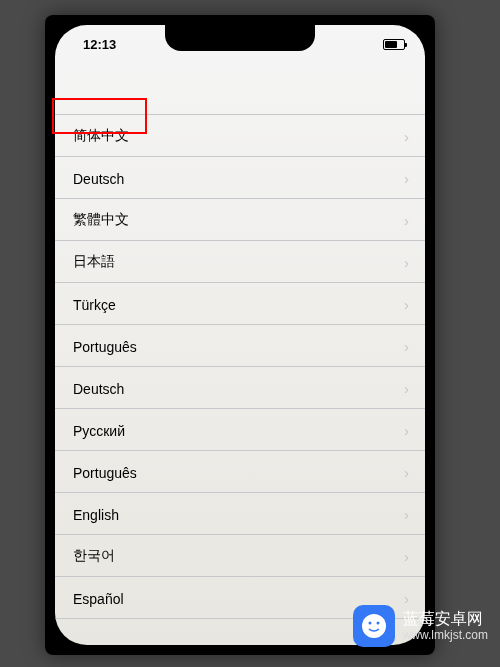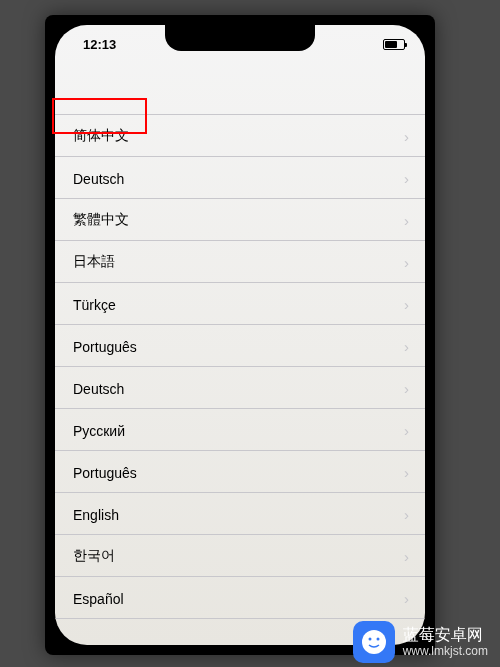--- a/index.html
+++ b/index.html
@@ -117,21 +117,21 @@
       left: 52px;
       top: 98px;
       width: 95px;
       height: 36px;
       border: 2.5px solid #ff0000;
       z-index: 20;
       pointer-events: none;
     }
     .watermark {
       position: absolute;
-      bottom: 4px;
+      bottom: 20px;
       right: 12px;
       display: flex;
       align-items: center;
       gap: 8px;
       z-index: 30;
     }
     .watermark-icon {
       width: 42px;
       height: 42px;
       background: #3478f6;

